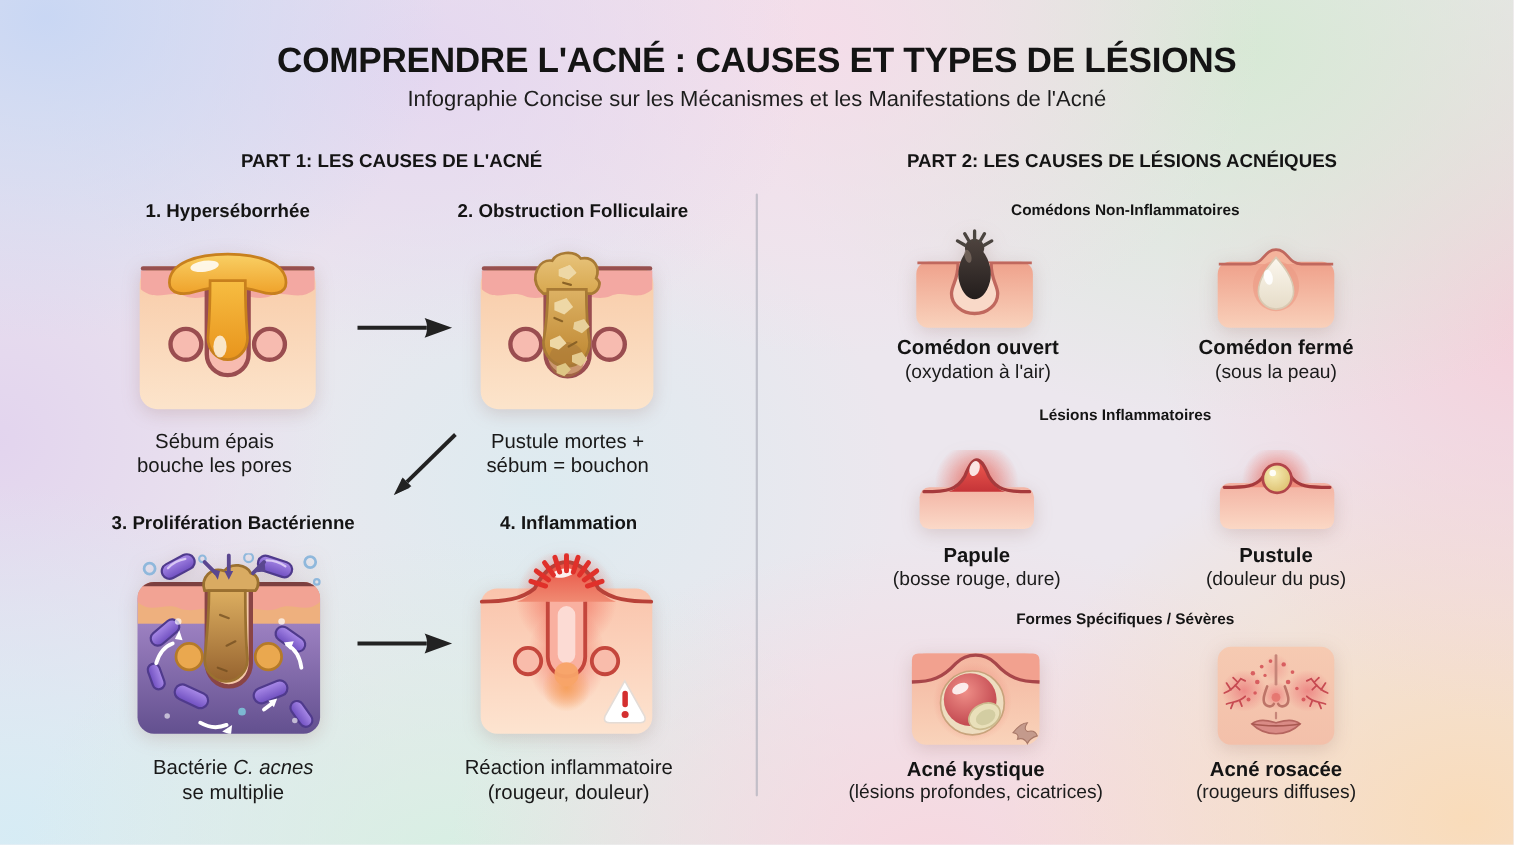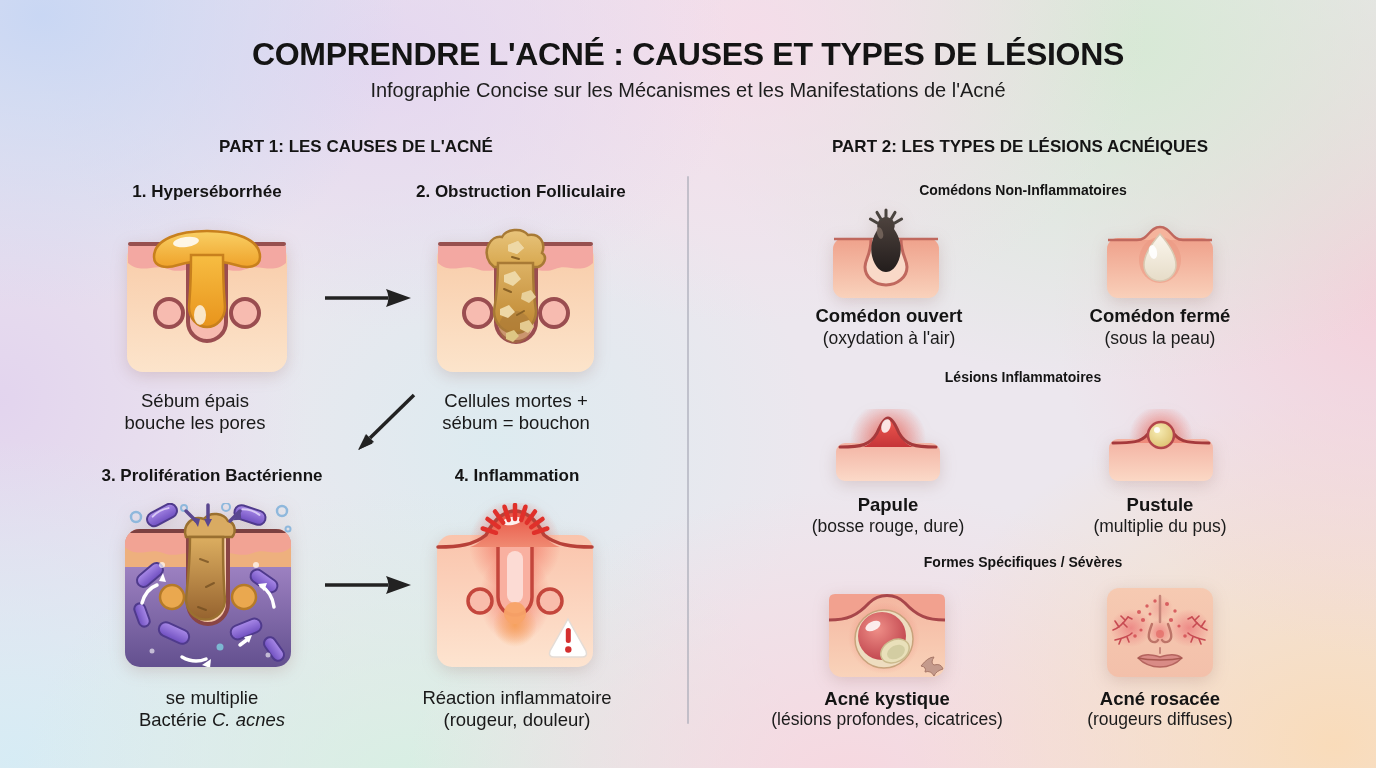--- a/index.html
+++ b/index.html
@@ -62,21 +62,21 @@
 </style>
 </head>
 <body>
 
 <div class="canvas">
 
   <div class="abs title">COMPRENDRE L'ACNÉ : CAUSES ET TYPES DE LÉSIONS</div>
   <div class="abs subtitle">Infographie Concise sur les Mécanismes et les Manifestations de l'Acné</div>
 
   <div class="abs part-header ph1">PART 1: LES CAUSES DE L'ACNÉ</div>
-  <div class="abs part-header ph2">PART 2: LES TYPES DE LÉSIONS ACNÉIQUES</div>
+  <div class="abs part-header ph2">PART 2: LES CAUSES DE LÉSIONS ACNÉIQUES</div>
   <div class="abs divider"></div>
 
   <div class="abs step-label lbl1">1. Hyperséborrhée</div>
   <div class="abs step-label lbl2">2. Obstruction Folliculaire</div>
   <div class="abs step-label lbl3">3. Prolifération Bactérienne</div>
   <div class="abs step-label lbl4">4. Inflammation</div>
 
   <svg class="abs illus il1" width="166" height="148" viewBox="0 0 166 148">
     <defs>
       <linearGradient id="i1sk" x1="0" y1="0" x2="0" y2="1">
@@ -279,26 +279,26 @@
   <svg class="abs arrow2" width="92" height="28" viewBox="0 0 92 28">
     <line x1="3" y1="14" x2="66" y2="14" stroke="#222" stroke-width="3.5"></line>
     <path d="M64,5 L89,14 L64,23 C67,17.5 67,10.5 64,5 Z" fill="#222"></path>
   </svg>
 
   <div class="abs caption cap1">
     <div>Sébum épais</div>
       <div>bouche les pores</div>
   </div>
   <div class="abs caption cap2">
-    <div>Cellules mortes +</div>
+    <div>Pustule mortes +</div>
       <div>sébum = bouchon</div>
   </div>
   <div class="abs caption cap3">
+    <div><span>Bactérie </span><em class="species">C. acnes</em></div>
     <div>se multiplie</div>
-    <div><span>Bactérie </span><em class="species">C. acnes</em></div>
   </div>
   <div class="abs caption cap4">
     <div>Réaction inflammatoire</div>
       <div>(rougeur, douleur)</div>
   </div>
 
   <div class="abs section-title st1">Comédons Non-Inflammatoires</div>
   <div class="abs section-title st2">Lésions Inflammatoires</div>
   <div class="abs section-title st3">Formes Spécifiques / Sévères</div>
 
@@ -477,20 +477,20 @@
   </svg>
 
   <div class="abs lesion-name n1a">Comédon ouvert</div>
   <div class="abs lesion-detail d1a">(oxydation à l'air)</div>
   <div class="abs lesion-name n1b">Comédon fermé</div>
   <div class="abs lesion-detail d1b">(sous la peau)</div>
 
   <div class="abs lesion-name n2a">Papule</div>
   <div class="abs lesion-detail d2a">(bosse rouge, dure)</div>
   <div class="abs lesion-name n2b">Pustule</div>
-  <div class="abs lesion-detail d2b">(multiplie du pus)</div>
+  <div class="abs lesion-detail d2b">(douleur du pus)</div>
 
   <div class="abs lesion-name n3a">Acné kystique</div>
   <div class="abs lesion-detail d3a">(lésions profondes, cicatrices)</div>
   <div class="abs lesion-name n3b">Acné rosacée</div>
   <div class="abs lesion-detail d3b">(rougeurs diffuses)</div>
 
 </div>
 
 </body></html>

